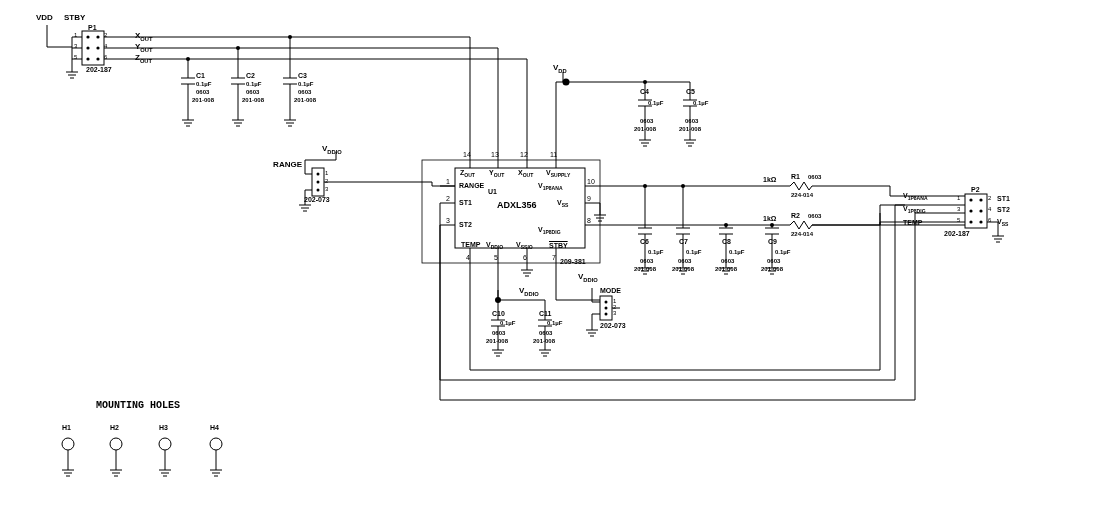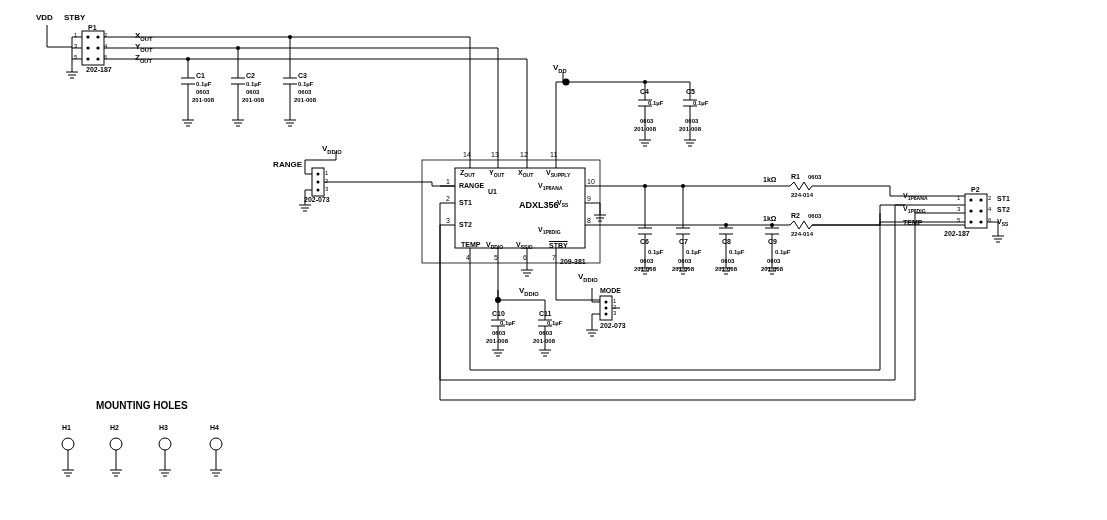--- a/index.html
+++ b/index.html
@@ -2,22 +2,22 @@
 <html><head>
 <meta charset="utf-8">
 <style>
   html,body{margin:0;padding:0;background:#ffffff;}
   body{width:1107px;height:520px;font-family:"Liberation Sans",sans-serif;color:#000;}
   #sheet{position:relative;width:1107px;height:520px;overflow:hidden;}
   .lbl{position:absolute;font-size:8px;line-height:9px;white-space:nowrap;}
   .lbl.b{font-weight:bold;}
   .lbl.s7{font-size:7px;line-height:8px;}
   .lbl.s6{font-size:6px;line-height:7px;}
-  .lbl.s9{font-size:9px;line-height:10px;margin-left:22px;}
-  .lbl.s10{font-size:10px;line-height:11px;font-weight:bold;}
+  .lbl.s9{font-size:9px;line-height:10px;}
+  .lbl.s10{font-size:10px;line-height:11px;font-weight:bold;font-family:Liberation Mono, monospace;}
   .ovl{font-size:7px;text-decoration:overline;}
   svg{position:absolute;left:0;top:0;}
   .w{stroke:#000;stroke-width:1;fill:none;}
   .wt{stroke:#000;stroke-width:0.8;fill:none;}
   .fillk{fill:#000;}
   sub{font-size:0.72em;}
 </style>
 </head>
 <body>
 

